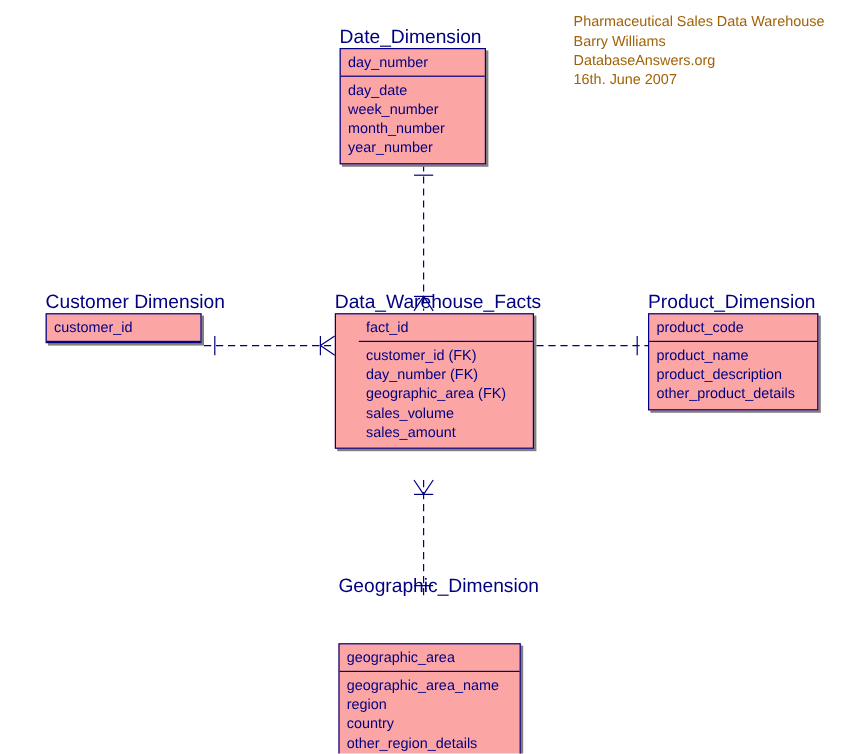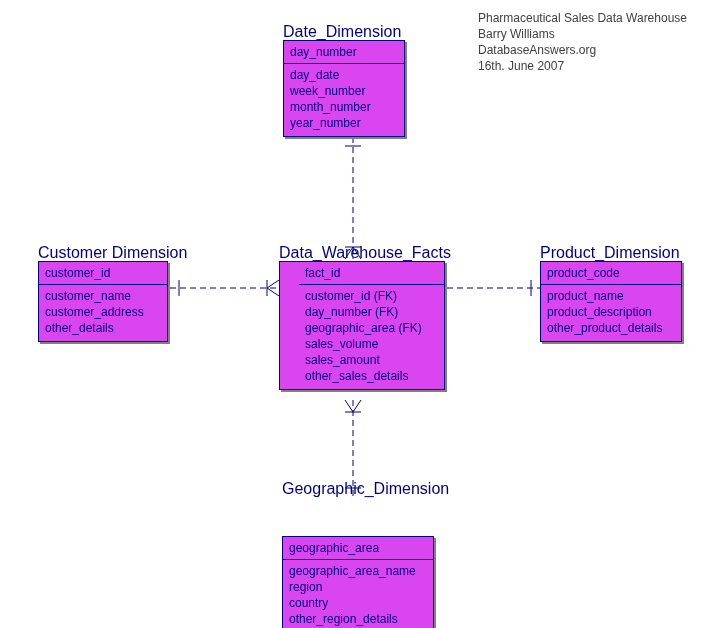--- a/index.html
+++ b/index.html
@@ -9,21 +9,21 @@
     height: 628px;
     background: #ffffff;
     font-family: Arial, Helvetica, sans-serif;
     font-size: 12px;
     color: #000080;
     position: relative;
     overflow: hidden;
   }
   .entity {
     position: absolute;
-    background: #d946ef;
+    background: #fca5a5;
     border: 1px solid #000080;
     box-shadow: 2px 2px 0 #808080;
   }
   .entity-title {
     position: absolute;
     color: #000080;
     font-size: 16px;
     white-space: nowrap;
   }
   .pk {
@@ -36,21 +36,21 @@
     color: #000080;
   }
   .attrs div, .pk div {
     line-height: 16px;
     white-space: nowrap;
   }
   .meta {
     position: absolute;
     top: 10px;
     left: 478px;
-    color: #404040;
+    color: #a16207;
     font-size: 12px;
     line-height: 16px;
   }
   svg.rel {
     position: absolute;
     top: 0;
     left: 0;
     width: 716px;
     height: 628px;
     pointer-events: none;
@@ -114,39 +114,33 @@
     <div>month_number</div>
     <div>year_number</div>
   </div>
 </div>
 
 <div class="entity-title" style="left:38px; top:244px;">Customer Dimension</div>
 <div class="entity" style="left:38px; top:261px; width:128px;">
   <div class="pk">
       <div>customer_id</div>
     </div>
-  <div class="attrs">
-    <div>customer_name</div>
-    <div>customer_address</div>
-    <div>other_details</div>
-  </div>
 </div>
 
 <div class="entity-title" style="left:279px; top:244px;">Data_Warehouse_Facts</div>
 <div class="entity" style="left:279px; top:261px; width:145px;padding-left:19px;">
   <div class="pk">
       <div>fact_id</div>
     </div>
   <div class="attrs">
     <div>customer_id (FK)</div>
     <div>day_number (FK)</div>
     <div>geographic_area (FK)</div>
     <div>sales_volume</div>
     <div>sales_amount</div>
-    <div>other_sales_details</div>
   </div>
 </div>
 
 <div class="entity-title" style="left:540px; top:244px;">Product_Dimension</div>
 <div class="entity" style="left:540px; top:261px; width:140px;">
   <div class="pk">
       <div>product_code</div>
     </div>
   <div class="attrs">
     <div>product_name</div>

